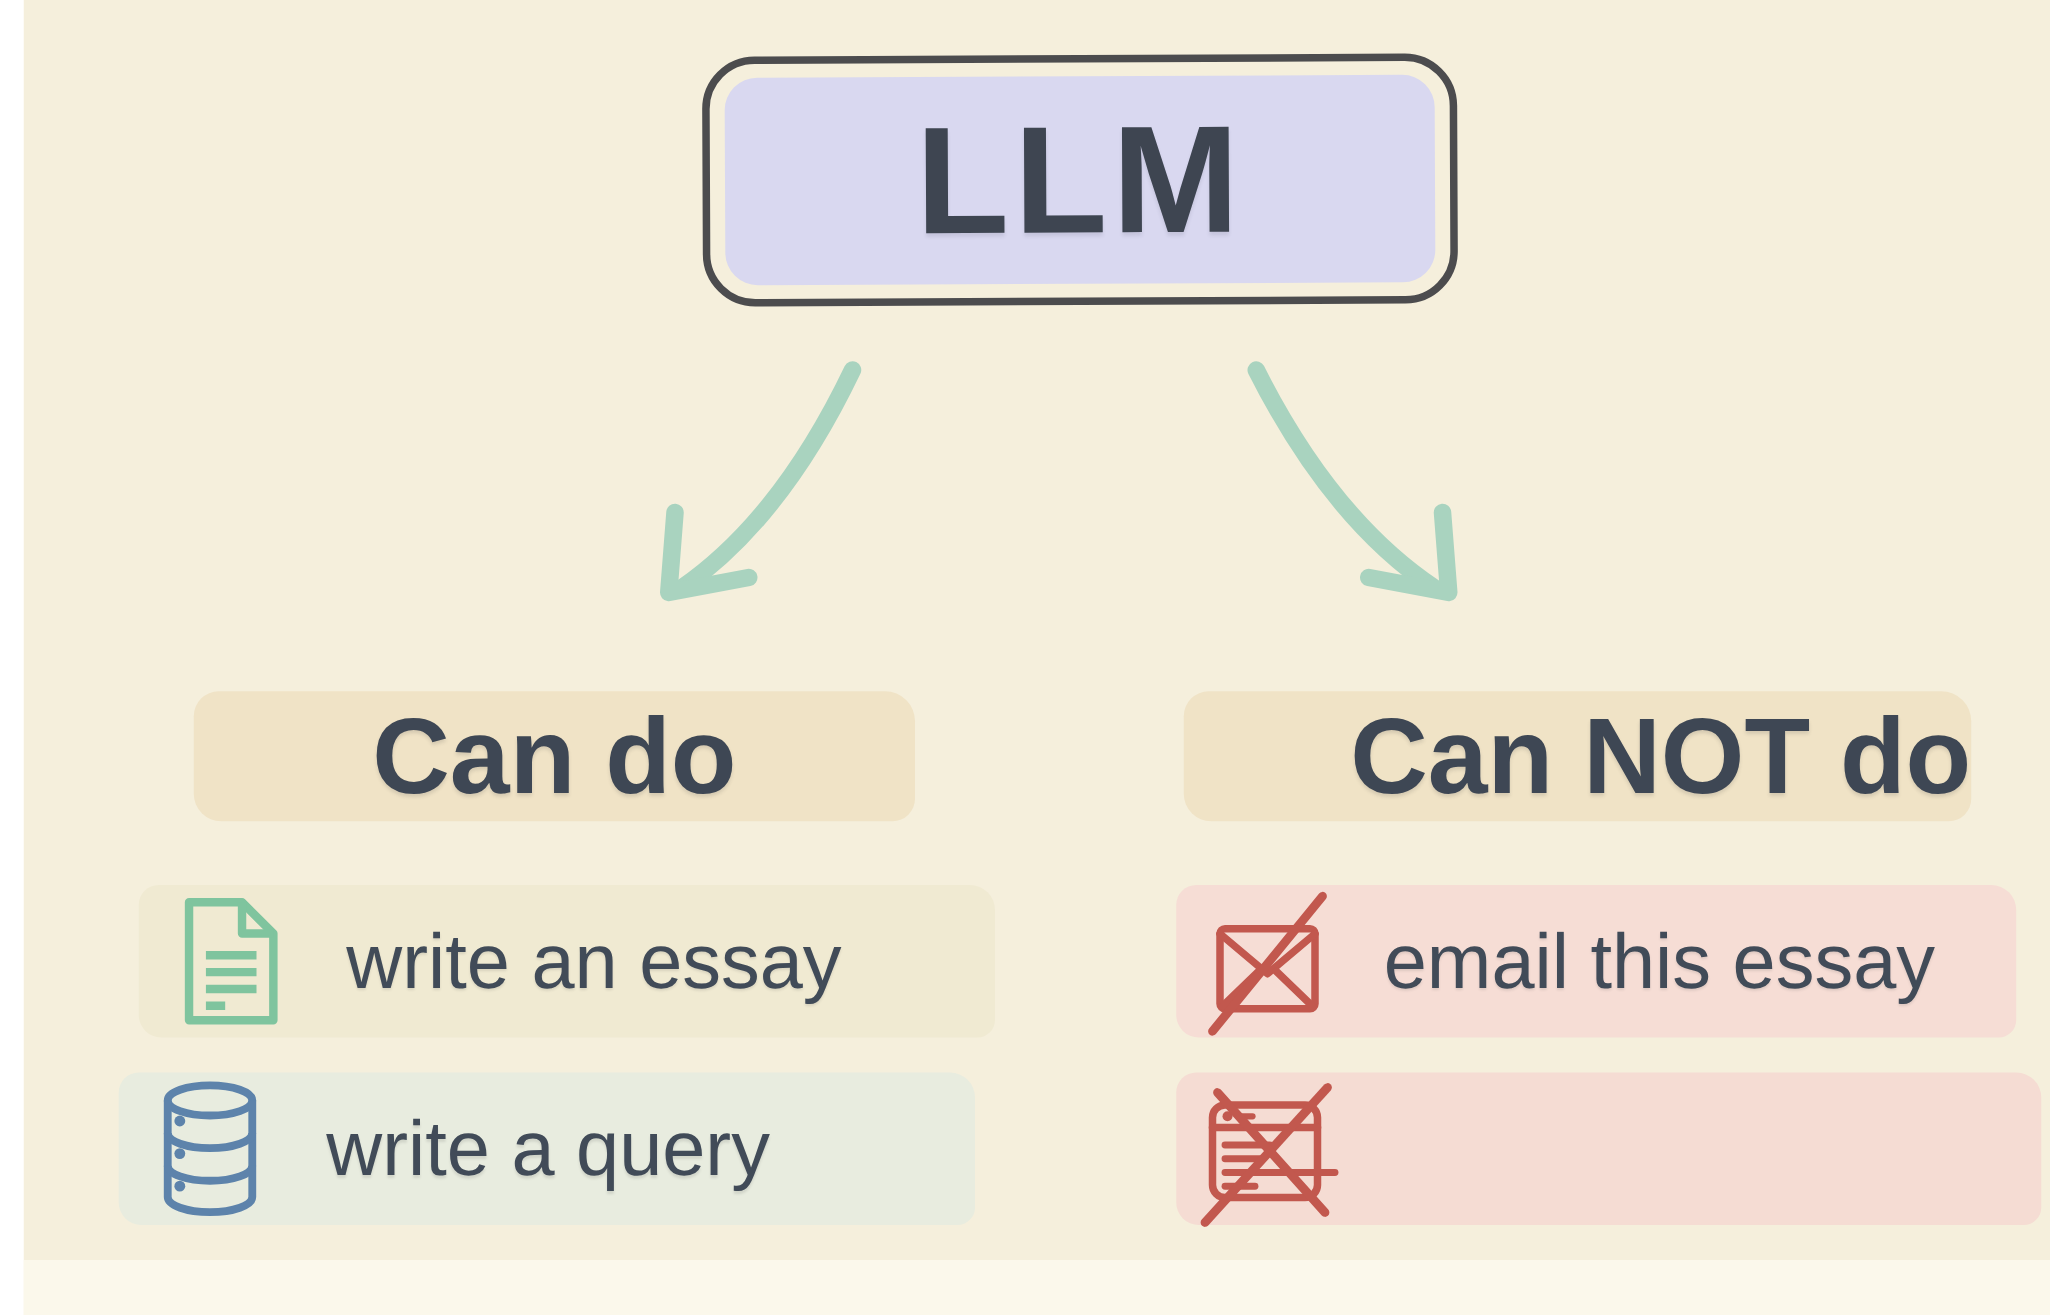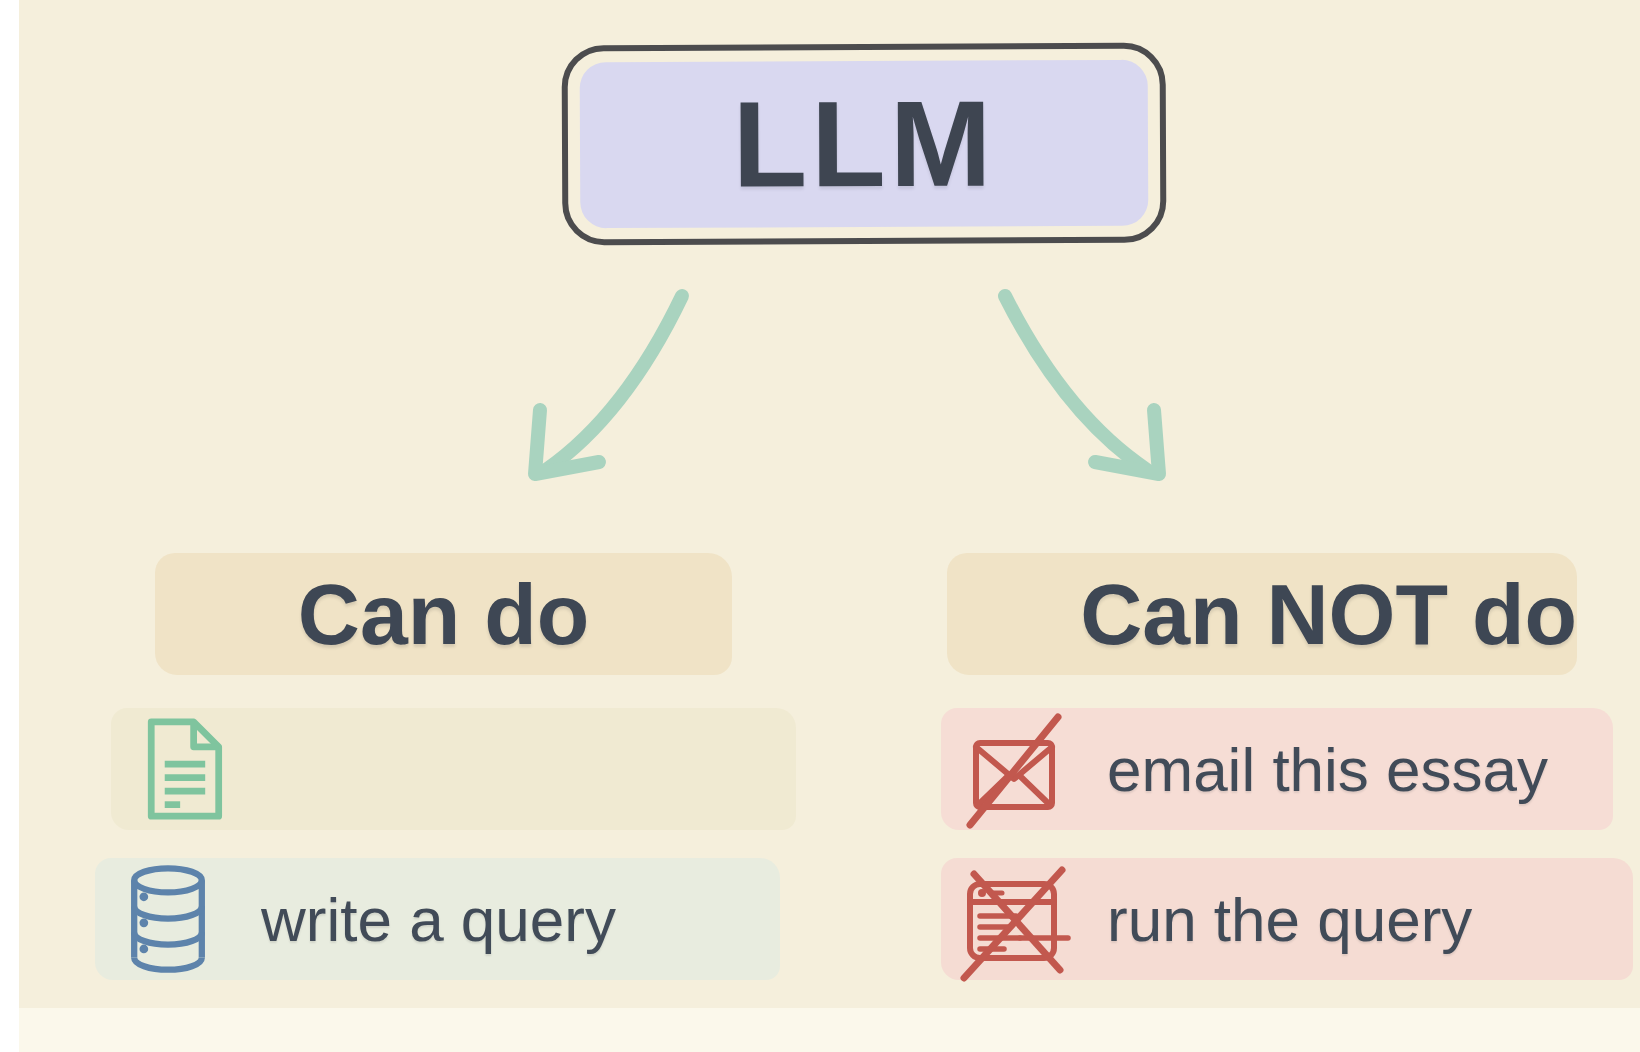--- a/index.html
+++ b/index.html
@@ -42,21 +42,21 @@
   
   .arrows {
     position: absolute; left: 0; top: 0;
     width: 1640px; height: 1052px;
     pointer-events: none;
   }
 
   
   .col-header {
     position: absolute;
-    height: 122px;
+    height: 104px;
     background: #f0e3c6;
     border-radius: 20px 24px 18px 22px;
     display: flex; align-items: center; justify-content: center;
   }
   .col-header .header-label {
     font-size: 86px;
     font-weight: bold;
     color: #3e4754;
     text-shadow: 0 3px 3px rgba(60,60,60,0.15);
     white-space: nowrap;
@@ -136,20 +136,21 @@
         <path d="M14 6 H58 L84 32 V104 H14 Z"></path>
         <path d="M58 6 V32 H84"></path>
         <g stroke-linecap="butt">
           <path d="M28 50 H70"></path>
           <path d="M28 64 H70"></path>
           <path d="M28 78 H70"></path>
           <path d="M28 92 H44"></path>
         </g>
       </svg>
     </span>
+    <span class="row-label">write an essay</span>
   </div>
 
   <div class="row" id="row-query">
     <span class="icon-wrap">
       <svg width="100" height="114" viewBox="0 0 100 118" fill="none" stroke="#5d83ab" stroke-width="6.5">
         <ellipse cx="50" cy="19" rx="35" ry="12.5"></ellipse>
         <path d="M15 19 V99"></path>
         <path d="M85 19 V99"></path>
         <path d="M15 99 A35 12.5 0 0 0 85 99"></path>
         <path d="M15 46 A35 12.5 0 0 0 85 46"></path>
@@ -192,18 +193,17 @@
           <path d="M26 62 H62"></path>
           <path d="M26 73 H54"></path>
           <path d="M26 84 H66"></path>
           <path d="M26 95 H50"></path>
           <path d="M66 84 H114"></path>
         </g>
         <path d="M10 124 L108 16" stroke-width="7"></path>
         <path d="M20 20 L106 116" stroke-width="7"></path>
       </svg>
     </span>
-    <span class="row-label">run the query</span>
   </div>
 
   <div class="bottom-strip"></div>
 
 </div>
 
 </body></html>

